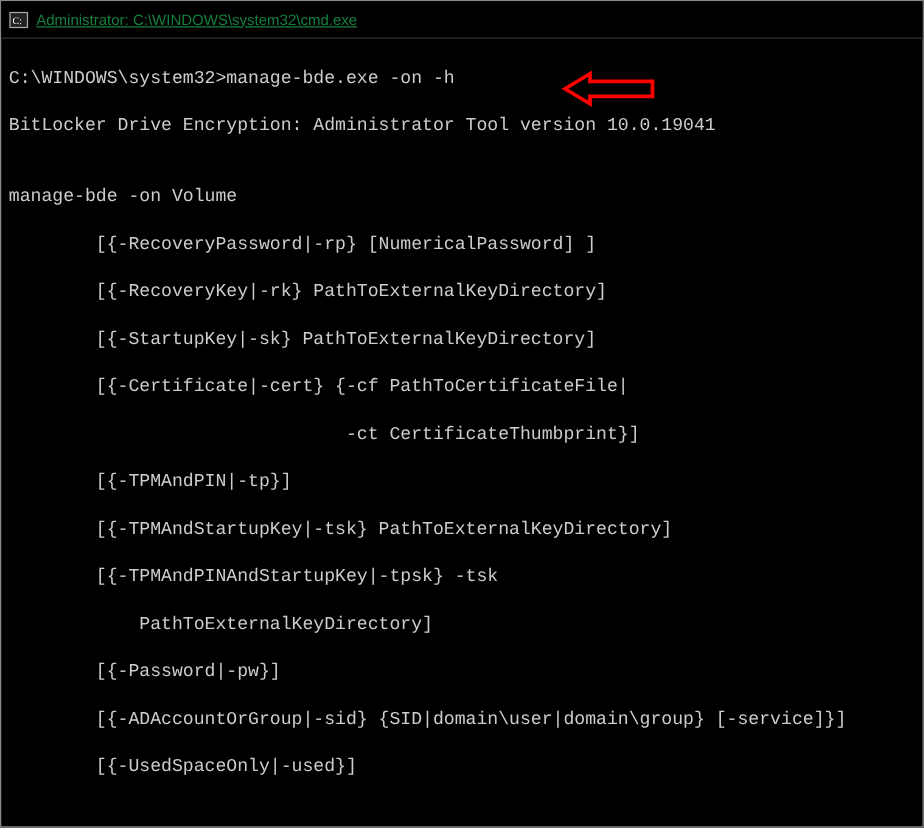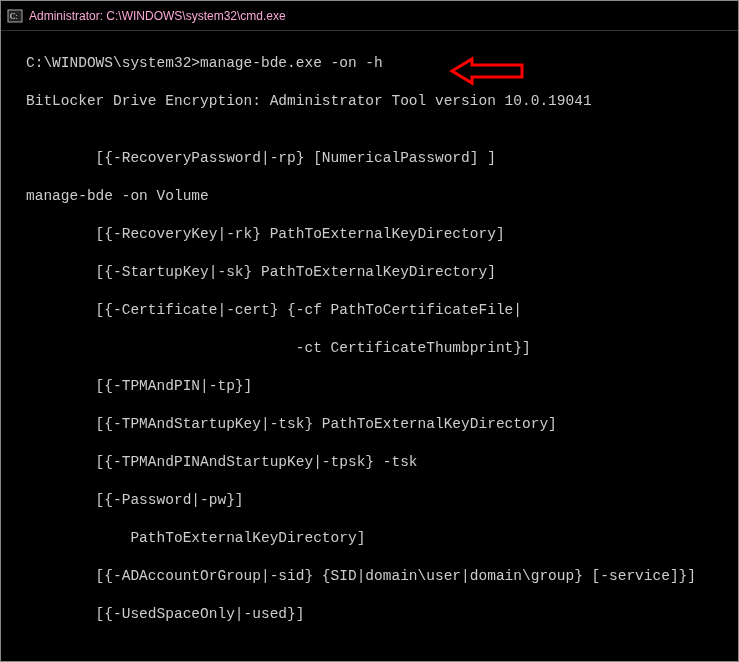--- a/index.html
+++ b/index.html
@@ -26,34 +26,35 @@
   }
   .title-icon {
     width: 16px;
     height: 16px;
     margin-right: 6px;
     display: flex;
     align-items: center;
     justify-content: center;
   }
   .title-text {
-    color: #f9a8d4;
+    color: #15803d;
     font-family: 'Segoe UI', Tahoma, sans-serif;
     font-size: 12px;
+    text-decoration: underline;
   }
   .terminal {
     padding: 4px 6px;
     color: #ccc;
     font-size: 14.5px;
     line-height: 19px;
     white-space: pre;
     font-family: Consolas, 'Courier New', monospace;
     position: relative;
   }
-  .line { display: block; margin-left: 19px; }
+  .line { display: block; }
   .arrow {
     position: absolute;
     top: 6px;
     left: 394px;
   }
 </style>
 </head>
 <body>
 
 <div class="window">
@@ -64,31 +65,31 @@
         <text x="3" y="11" font-size="8" fill="#fff" font-family="Consolas">C:</text>
       </svg>
     </span>
     <span class="title-text">Administrator: C:\WINDOWS\system32\cmd.exe</span>
   </div>
 
   <div class="terminal">
 <span class="line"><span>C:\WINDOWS\system32&gt;</span><span>manage-bde.exe -on -h</span></span>
 <span class="line">BitLocker Drive Encryption: Administrator Tool version 10.0.19041</span>
 <span class="line"></span>
+<span class="line">manage-bde -on Volume</span>
 <span class="line">        [{-RecoveryPassword|-rp} [NumericalPassword] ]</span>
-<span class="line">manage-bde -on Volume</span>
 <span class="line">        [{-RecoveryKey|-rk} PathToExternalKeyDirectory]</span>
 <span class="line">        [{-StartupKey|-sk} PathToExternalKeyDirectory]</span>
 <span class="line">        [{-Certificate|-cert} {-cf PathToCertificateFile|</span>
 <span class="line">                               -ct CertificateThumbprint}]</span>
 <span class="line">        [{-TPMAndPIN|-tp}]</span>
 <span class="line">        [{-TPMAndStartupKey|-tsk} PathToExternalKeyDirectory]</span>
 <span class="line">        [{-TPMAndPINAndStartupKey|-tpsk} -tsk</span>
+<span class="line">            PathToExternalKeyDirectory]</span>
 <span class="line">        [{-Password|-pw}]</span>
-<span class="line">            PathToExternalKeyDirectory]</span>
 <span class="line">        [{-ADAccountOrGroup|-sid} {SID|domain\user|domain\group} [-service]}]</span>
 <span class="line">        [{-UsedSpaceOnly|-used}]</span>
 
 
 
 
 
 
 
 

